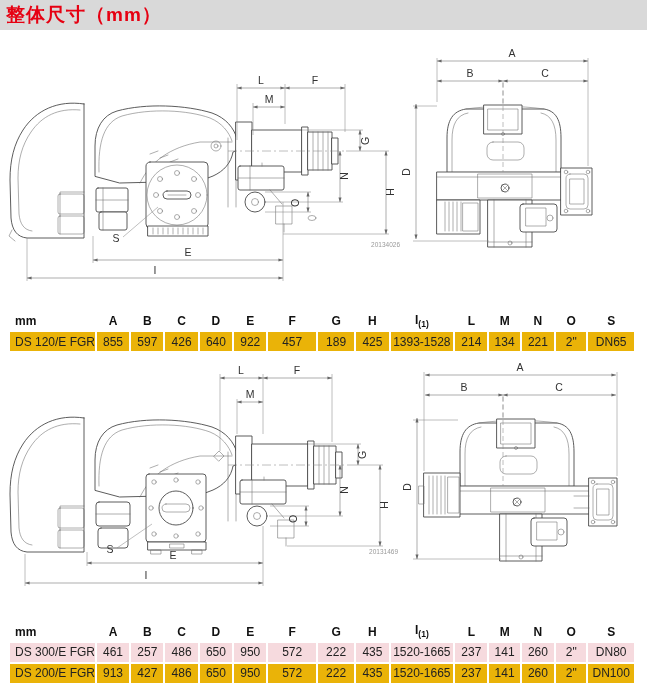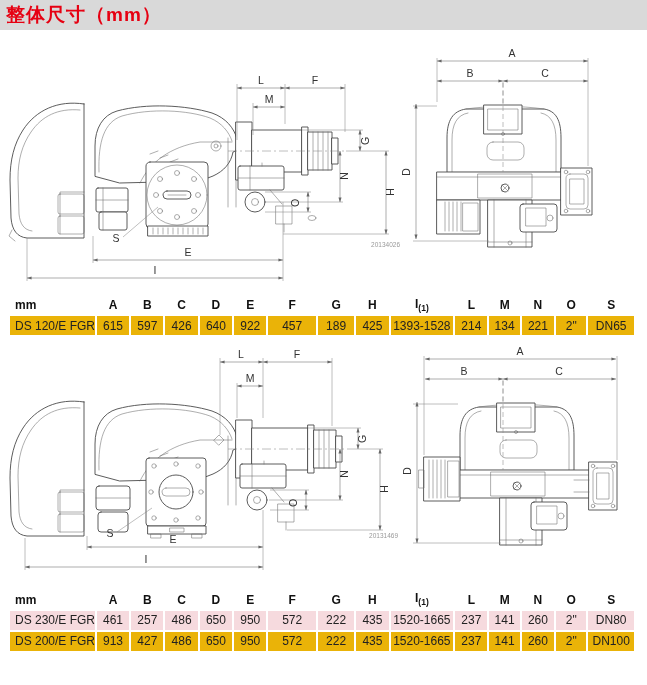--- a/index.html
+++ b/index.html
@@ -11,21 +11,21 @@
   .ln{fill:none;stroke:#4a4a4a;stroke-width:0.9;stroke-linejoin:round;stroke-linecap:round;}
   .ln2{fill:none;stroke:#6a6a6a;stroke-width:0.55;stroke-linejoin:round;stroke-linecap:round;}
   .wh{fill:#fff;}
   .ext{fill:none;stroke:#8a8a8a;stroke-width:0.55;}
   .dl{fill:none;stroke:#777;stroke-width:0.6;}
   .cl{fill:none;stroke:#888;stroke-width:0.55;stroke-dasharray:9 3 2 3;}
   .dsh{fill:none;stroke:#888;stroke-width:0.55;stroke-dasharray:5 3;}
   .dimtxt{font-family:"Liberation Sans",sans-serif;font-size:10.5px;fill:#333;}
   .dnum{font-family:"Liberation Sans",sans-serif;font-size:6.5px;fill:#999;}
   table.dims{border-collapse:separate;border-spacing:2px;table-layout:fixed;
-             width:628px;margin:0 0 0 8px;font-size:12px;}
+             width:628px;margin:16px 0 0 8px;font-size:12px;}
   .dims th{font-weight:bold;text-align:center;padding:1px 0;background:#fff;color:#111;height:15px;white-space:nowrap;}
   .dims td{text-align:center;padding:2px 0;color:#222;height:15px;white-space:nowrap;}
   .dims th.model,.dims td.model{text-align:left;padding-left:5px;}
   .dims tr.r1 td{background:#f6dade;}
   .dims tr.r2 td{background:#eab308;}
   .dims sub{font-size:8.5px;}
   .t1{margin-top:2px;}
   .t2{margin-top:8px;}
   .f1{margin-top:12px;}
   .f2{margin-top:3px;}
@@ -217,21 +217,21 @@
         <th><span>L</span></th>
         <th><span>M</span></th>
         <th><span>N</span></th>
         <th><span>O</span></th>
         <th><span>S</span></th>
       </tr>
     </thead>
     <tbody>
       <tr class="r2">
         <td class="model">DS 120/E FGR</td>
-        <td>615</td>
+        <td>855</td>
         <td>597</td>
         <td>426</td>
         <td>640</td>
         <td>922</td>
         <td>457</td>
         <td>189</td>
         <td>425</td>
         <td>1393-1528</td>
         <td>214</td>
         <td>134</td>
@@ -417,21 +417,21 @@
         <th><span>I</span><sub>(1)</sub></th>
         <th><span>L</span></th>
         <th><span>M</span></th>
         <th><span>N</span></th>
         <th><span>O</span></th>
         <th><span>S</span></th>
       </tr>
     </thead>
     <tbody>
       <tr class="r1">
-        <td class="model">DS 230/E FGR</td>
+        <td class="model">DS 300/E FGR</td>
         <td>461</td>
         <td>257</td>
         <td>486</td>
         <td>650</td>
         <td>950</td>
         <td>572</td>
         <td>222</td>
         <td>435</td>
         <td>1520-1665</td>
         <td>237</td>

